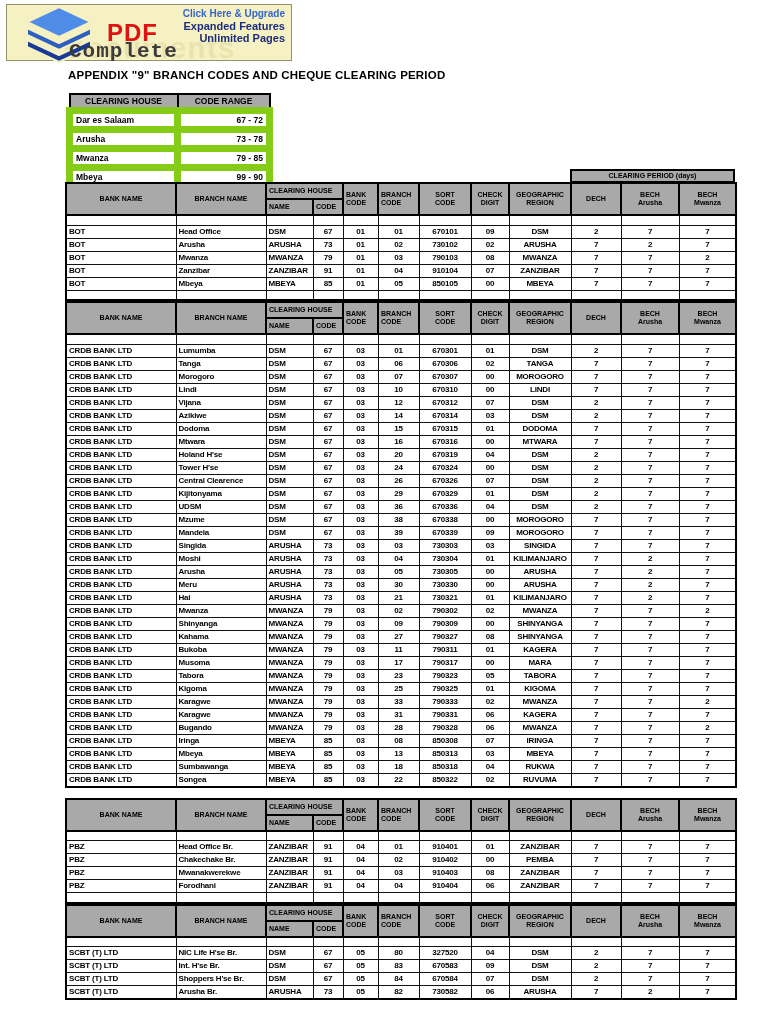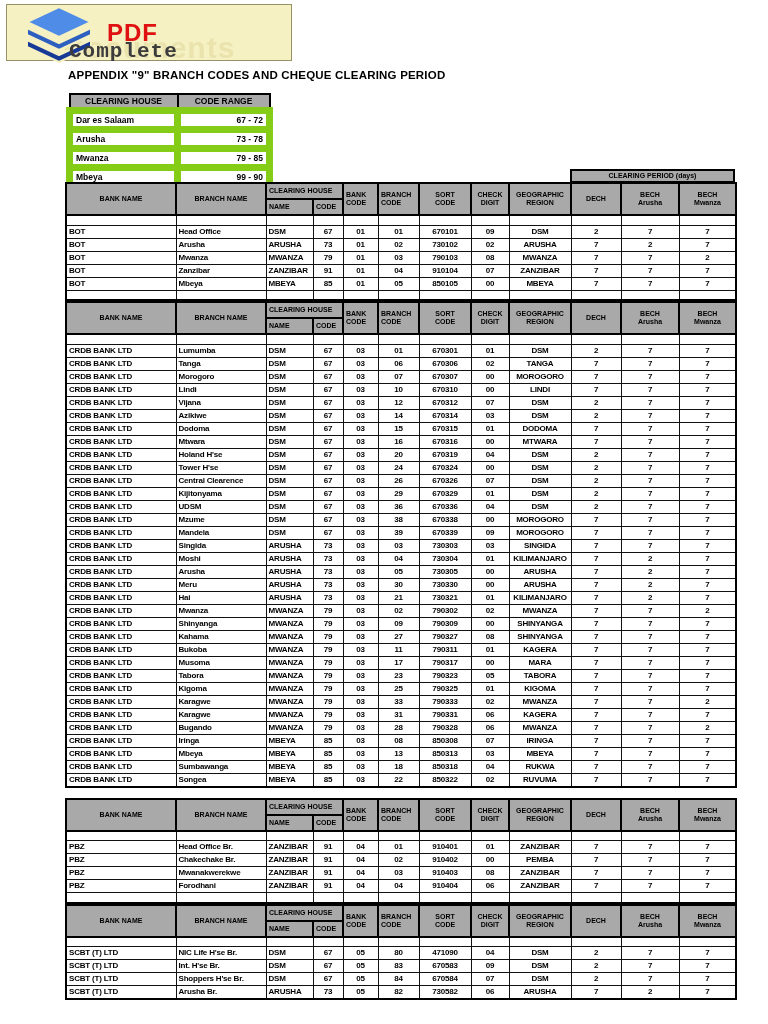--- a/index.html
+++ b/index.html
@@ -51,20 +51,25 @@
 
   <div class="ad-banner">
     <div class="ad-watermark">Documents</div>
     <svg class="ad-logo" width="88" height="58" viewBox="0 0 88 58">
       <polygon points="12,34 44,49 76,34 76,41 44,56 12,41" fill="#173a96" stroke="#f6f1c3" stroke-width="2" stroke-linejoin="round"></polygon>
       <polygon points="12,22 44,37 76,22 76,29 44,44 12,29" fill="#2c5fc0" stroke="#f6f1c3" stroke-width="2" stroke-linejoin="round"></polygon>
       <polygon points="44,1 76,16 44,31 12,16" fill="#4f8ce8" stroke="#f6f1c3" stroke-width="2" stroke-linejoin="round"></polygon>
     </svg>
     <div class="ad-pdf">PDF</div>
     <div class="ad-complete">Complete</div>
+    <div class="ad-upgrade">
+      <div class="u1">Click Here &amp; Upgrade</div>
+      <div class="u2">Expanded Features</div>
+      <div class="u2">Unlimited Pages</div>
+    </div>
   </div>
 
   <div class="doc-title">APPENDIX "9" BRANCH CODES AND CHEQUE CLEARING PERIOD</div>
 
   <table class="mini-table">
     <colgroup>
         <col style="width:108px">
         <col style="width:92px">
       </colgroup>
     <tbody>
@@ -938,21 +943,21 @@
       </tr>
       </tbody>
         <tbody>
           <tr>
             <td class="l">SCBT (T) LTD</td>
             <td class="l">NIC Life H'se Br.</td>
             <td class="l">DSM</td>
             <td class="c">67</td>
             <td class="c">05</td>
             <td class="c">80</td>
-            <td class="c">471090</td>
+            <td class="c">327520</td>
             <td class="c">04</td>
             <td class="c">DSM</td>
             <td class="c">2</td>
             <td class="c">7</td>
             <td class="c">7</td>
           </tr>
           <tr>
             <td class="l">SCBT (T) LTD</td>
             <td class="l">Int. H'se Br.</td>
             <td class="l">DSM</td>

